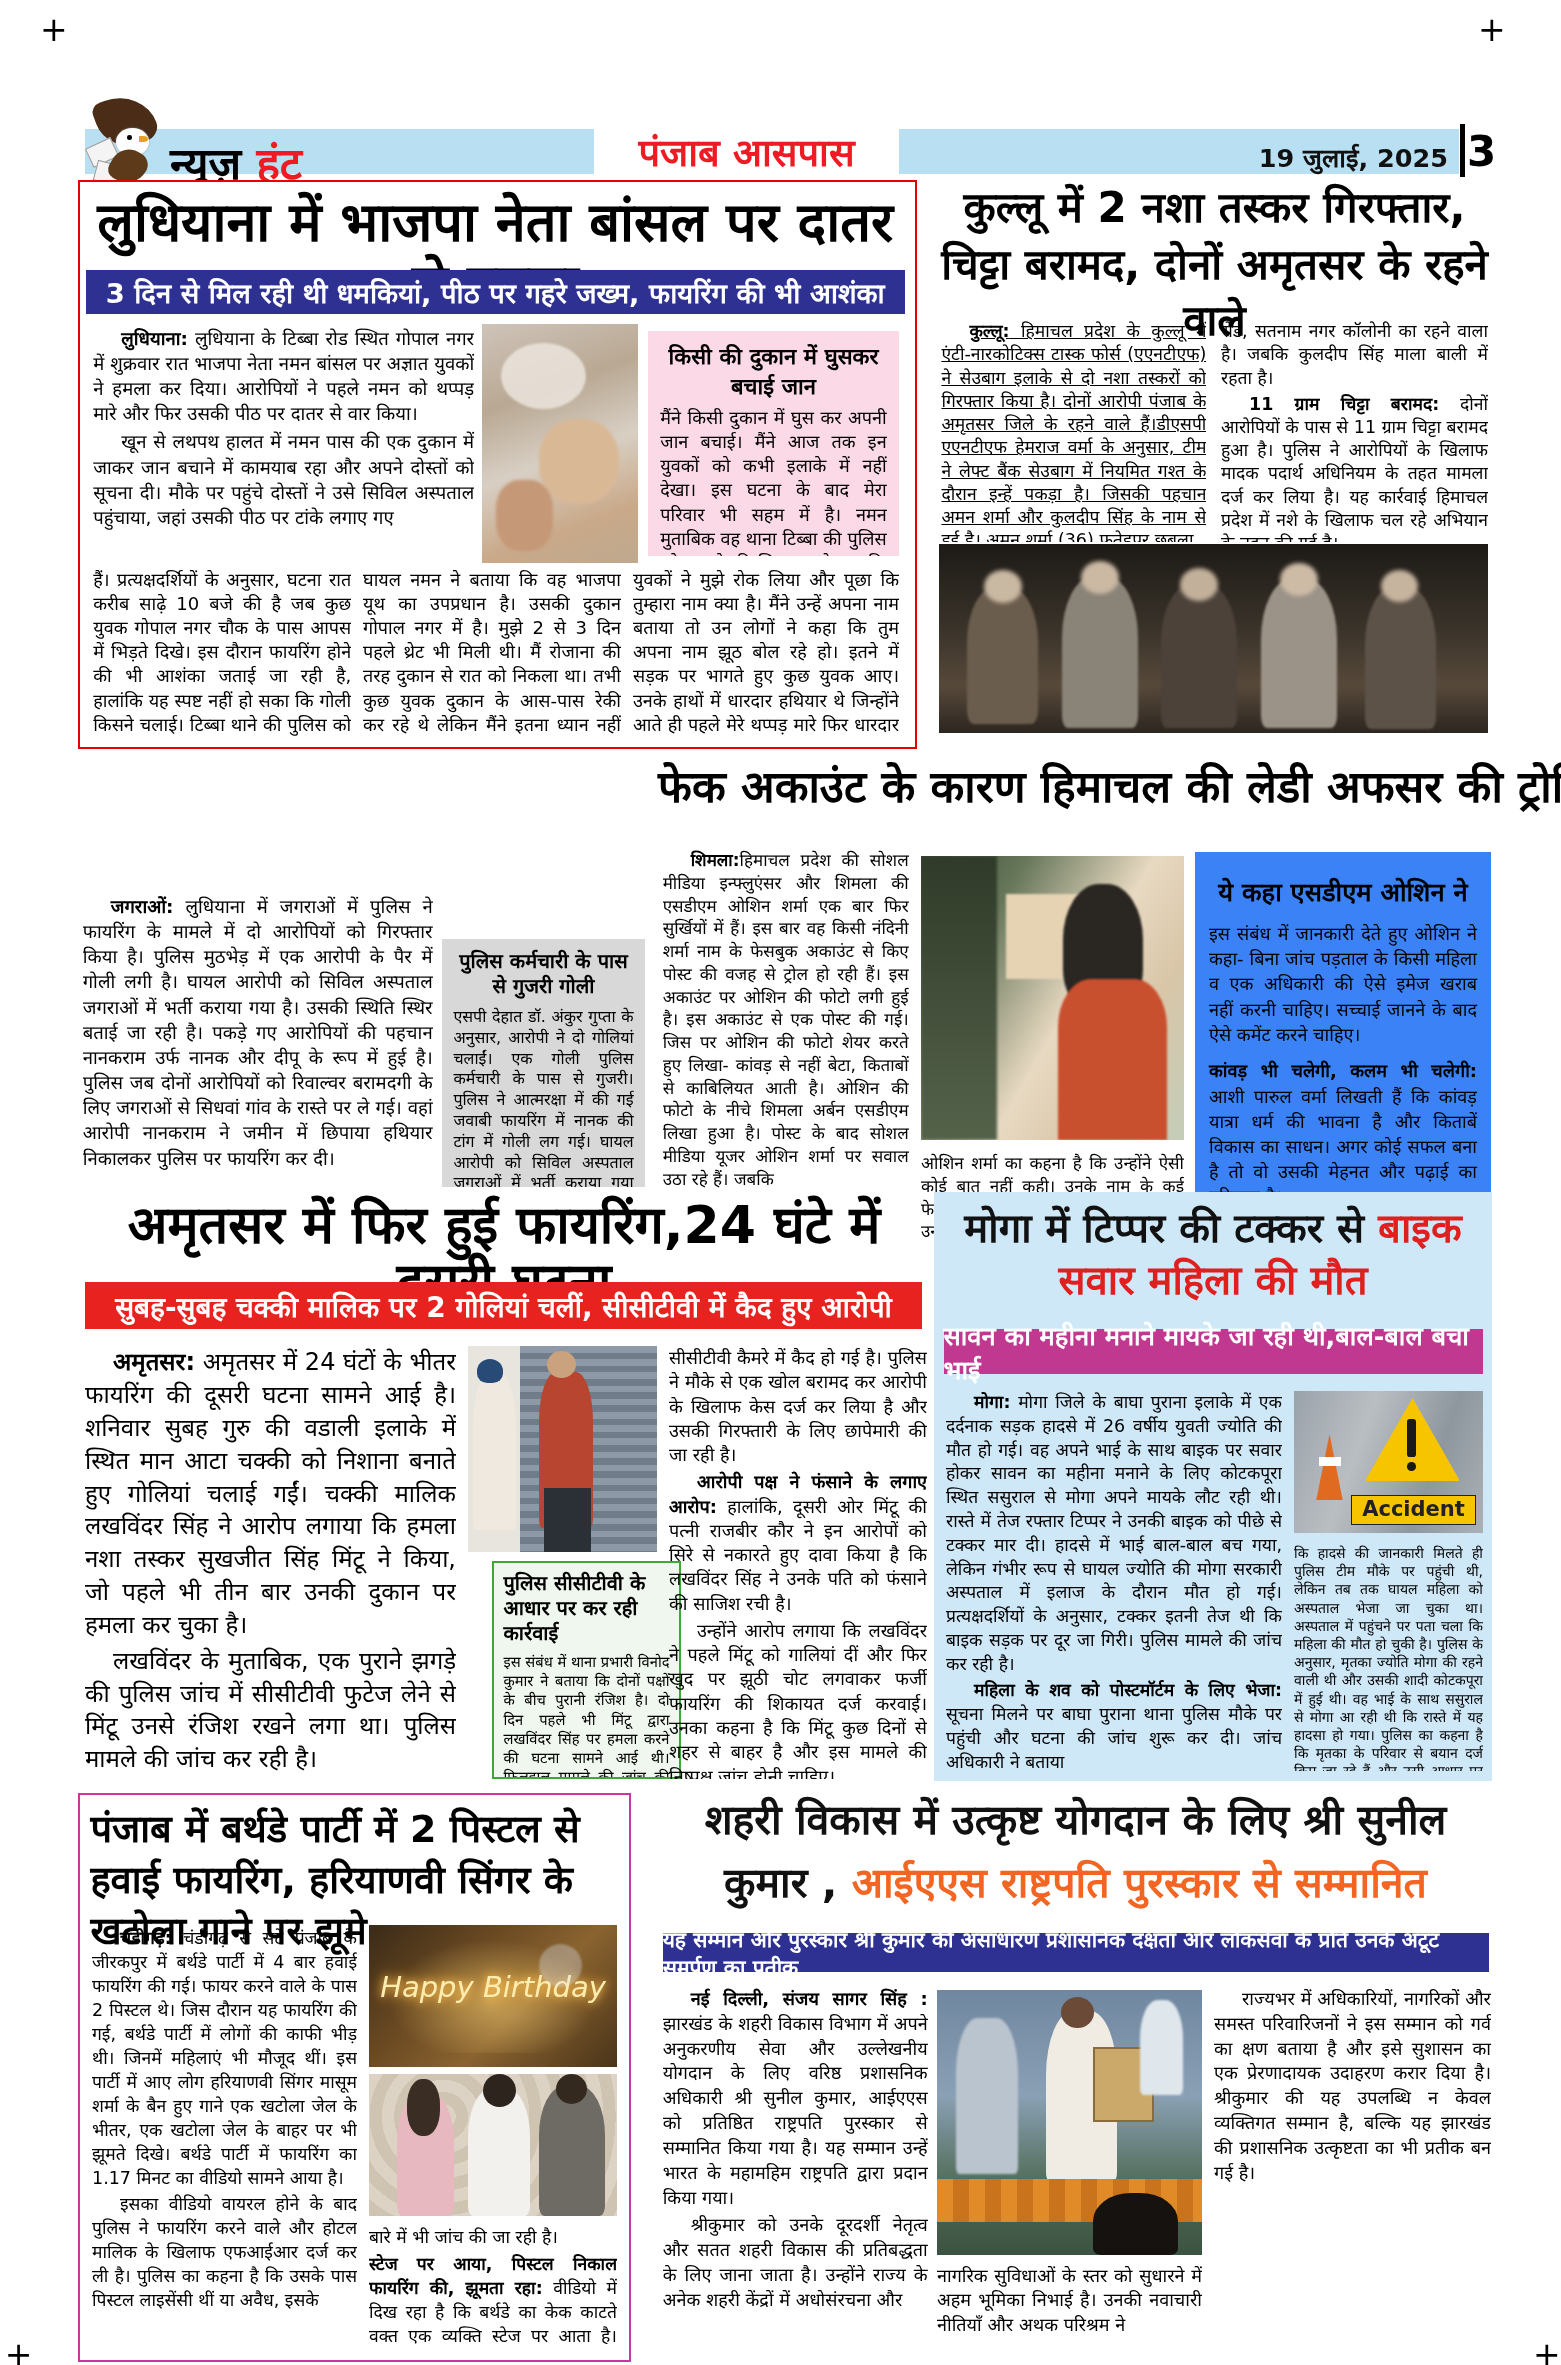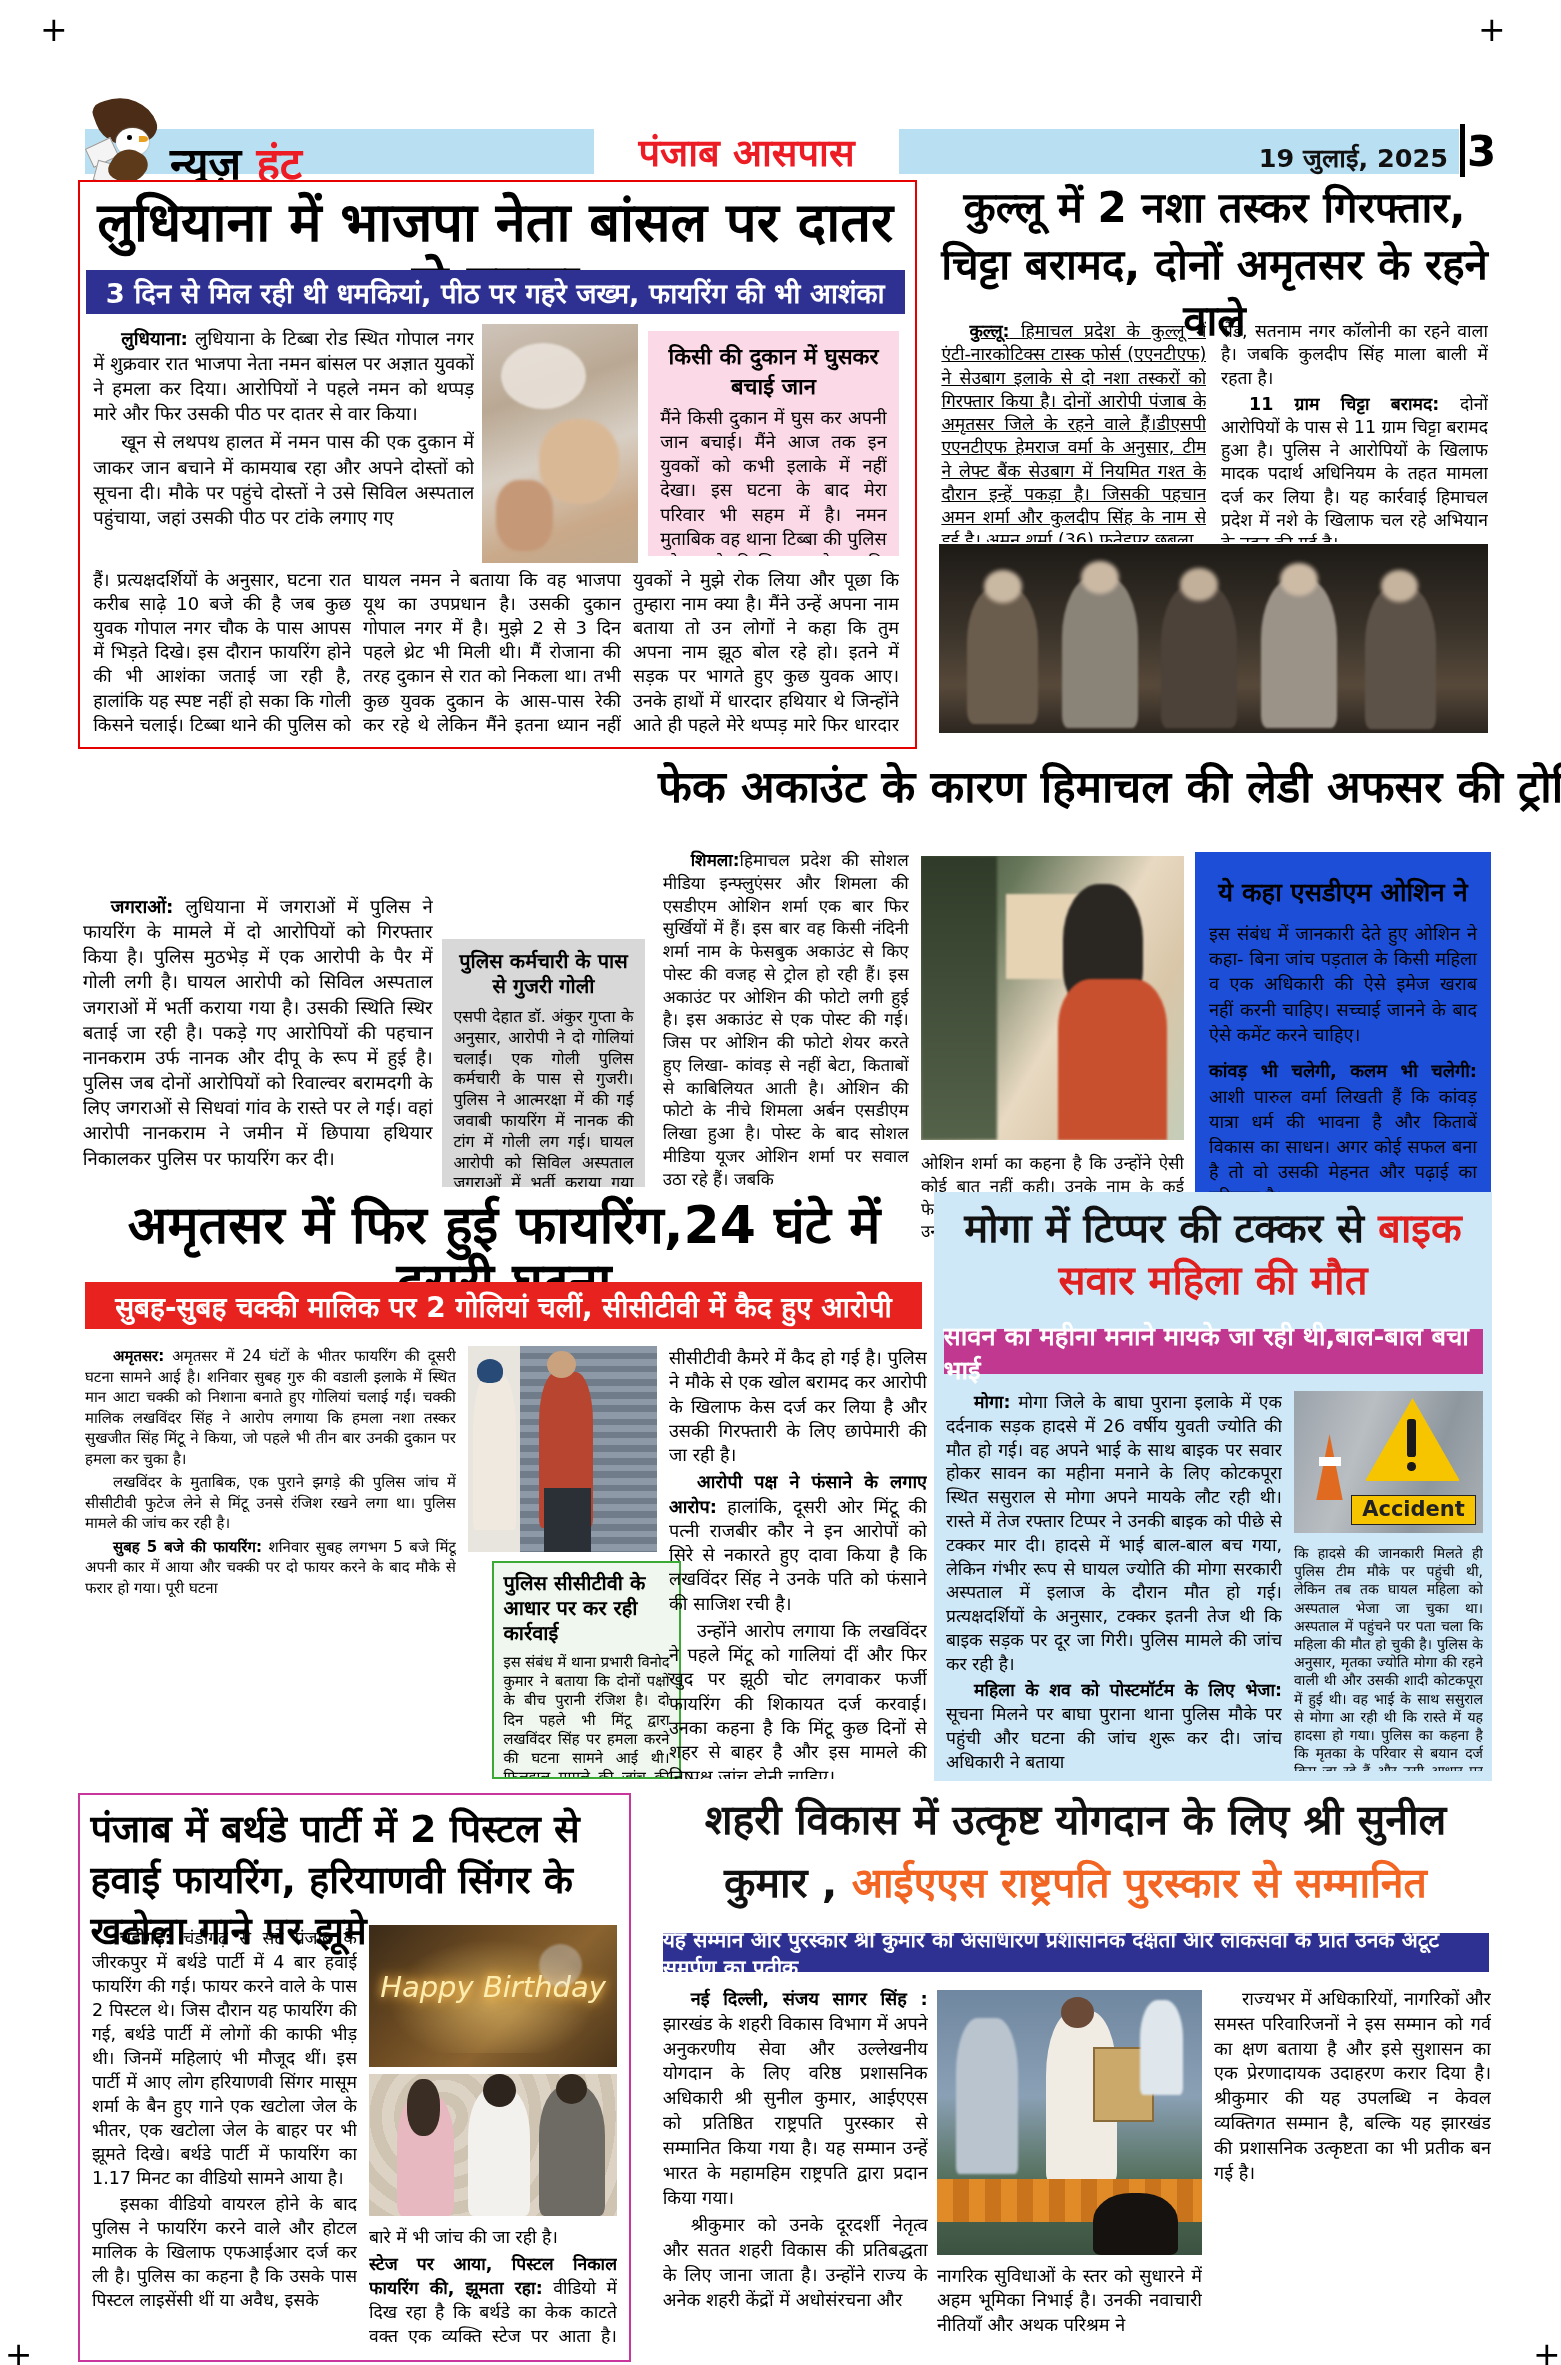--- a/index.html
+++ b/index.html
@@ -120,36 +120,36 @@
     </div>
     <div class="abs photo" style="left:263px;top:99px;width:263px;height:284px;background:linear-gradient(120deg,#3d4a33 0%,#67775a 25%,#e8d9c2 55%,#d9c6a8 75%,#c4cdb9 100%);">
       <div class="abs" style="left:0;top:0;width:76px;height:284px;background:linear-gradient(180deg,#2f3a28,#55624a);filter:blur(1.4px);"></div>
       <div class="abs" style="left:85px;top:38px;width:104px;height:85px;background:#e6d3b4;filter:blur(0.9px);"></div>
       <div class="abs" style="left:142px;top:28px;width:80px;height:123px;background:#2a2622;border-radius:45% 45% 30% 30%;filter:blur(0.9px);"></div>
       <div class="abs" style="left:137px;top:123px;width:109px;height:161px;background:#c9502e;border-radius:30% 30% 0 0;filter:blur(0.9px);"></div>
     </div>
     <div class="abs j clip" style="left:263px;top:395px;width:263px;height:185px;font-size:17px;line-height:1.34;">
       <p>ओशिन शर्मा का कहना है कि उन्होंने ऐसी कोई बात नहीं कही। उनके नाम के कई फेक अकाउंट चल रहे हैं। इसके खिलाफ उन्होंने साइबर थाने में शिकायत दी है।</p>
     </div>
-    <div class="abs clip" style="left:537px;top:95px;width:296px;height:487px;background:#1d4ed8;padding:12.3px 14px;box-sizing:border-box;">
+    <div class="abs clip" style="left:537px;top:95px;width:296px;height:487px;background:#3b82f6;padding:12.3px 14px;box-sizing:border-box;">
       <div class="hl ctr" style="font-size:25.5px;margin:9.5px 0 13.2px 0;">ये कहा एसडीएम ओशिन ने</div>
       <div class="j" style="font-size:18px;line-height:1.4;margin-bottom:11.4px;">इस संबंध में जानकारी देते हुए ओशिन ने कहा- बिना जांच पड़ताल के किसी महिला व एक अधिकारी की ऐसे इमेज खराब नहीं करनी चाहिए। सच्चाई जानने के बाद ऐसे कमेंट करने चाहिए।</div>
       <div class="j" style="font-size:18px;line-height:1.4;">
         <span class="lead">कांवड़ भी चलेगी, कलम भी चलेगी:</span>
         <span>आशी पारुल वर्मा लिखती हैं कि कांवड़ यात्रा धर्म की भावना है और किताबें विकास का साधन। अगर कोई सफल बना है तो वो उसकी मेहनत और पढ़ाई का परिणाम है।</span>
       </div>
     </div>
   </div>
 
   <div class="abs" style="left:78px;top:1197px;width:852px;height:582px;">
     <div class="abs hl ctr" style="left:0;top:0;width:852px;font-size:52px;line-height:1.1;">अमृतसर में फिर हुई फायरिंग,24 घंटे में दूसरी घटना</div>
     <div class="abs band" style="left:7px;top:85px;width:837px;height:47px;background:#e8221f;">
       <span style="font-size:28px;">सुबह-सुबह चक्की मालिक पर 2 गोलियां चलीं, सीसीटीवी  में कैद हुए आरोपी</span>
     </div>
-    <div class="abs j clip" style="left:7px;top:149px;width:371px;height:433px;font-size:15px;line-height:1.37;">
+    <div class="abs j clip" style="left:7px;top:149px;width:371px;height:433px;font-size:24px;line-height:1.37;">
       <p class="ind"><span class="lead">अमृतसर:</span> <span>अमृतसर में 24 घंटों के भीतर फायरिंग की दूसरी घटना सामने आई है। शनिवार सुबह गुरु की वडाली इलाके में स्थित मान आटा चक्की को निशाना बनाते हुए गोलियां चलाई गईं। चक्की मालिक लखविंदर सिंह ने आरोप लगाया कि हमला नशा तस्कर सुखजीत सिंह मिंटू ने किया, जो पहले भी तीन बार उनकी दुकान पर हमला कर चुका है।</span></p>
       <p class="ind">लखविंदर के मुताबिक, एक पुराने झगड़े की पुलिस जांच में सीसीटीवी फुटेज लेने से मिंटू उनसे रंजिश रखने लगा था। पुलिस मामले की जांच कर रही है।</p>
       <p class="ind"><span class="lead">सुबह 5 बजे की फायरिंग:</span> <span>शनिवार सुबह लगभग 5 बजे मिंटू अपनी कार में आया और चक्की पर दो फायर करने के बाद मौके से फरार हो गया। पूरी घटना</span></p>
     </div>
     <div class="abs photo" style="left:390px;top:149px;width:189px;height:206px;background:repeating-linear-gradient(180deg,#8d99a6 0 6.6px,#707c8a 6.6px 13.2px);">
       <div class="abs" style="left:0;top:0;width:52px;height:206px;background:#e8e4de;"></div>
       <div class="abs" style="left:4.7px;top:28px;width:43px;height:156px;background:#efe9df;border-radius:35% 35% 5% 5%;filter:blur(0.5px);"></div>
       <div class="abs" style="left:8.5px;top:13.2px;width:26px;height:24px;background:#274a77;border-radius:50% 50% 40% 40%;"></div>
       <div class="abs" style="left:71px;top:26px;width:54px;height:156px;background:#b8452f;border-radius:32% 32% 6% 6%;"></div>
       <div class="abs" style="left:79px;top:4.7px;width:29px;height:27.4px;background:#caa27e;border-radius:50%;"></div>

